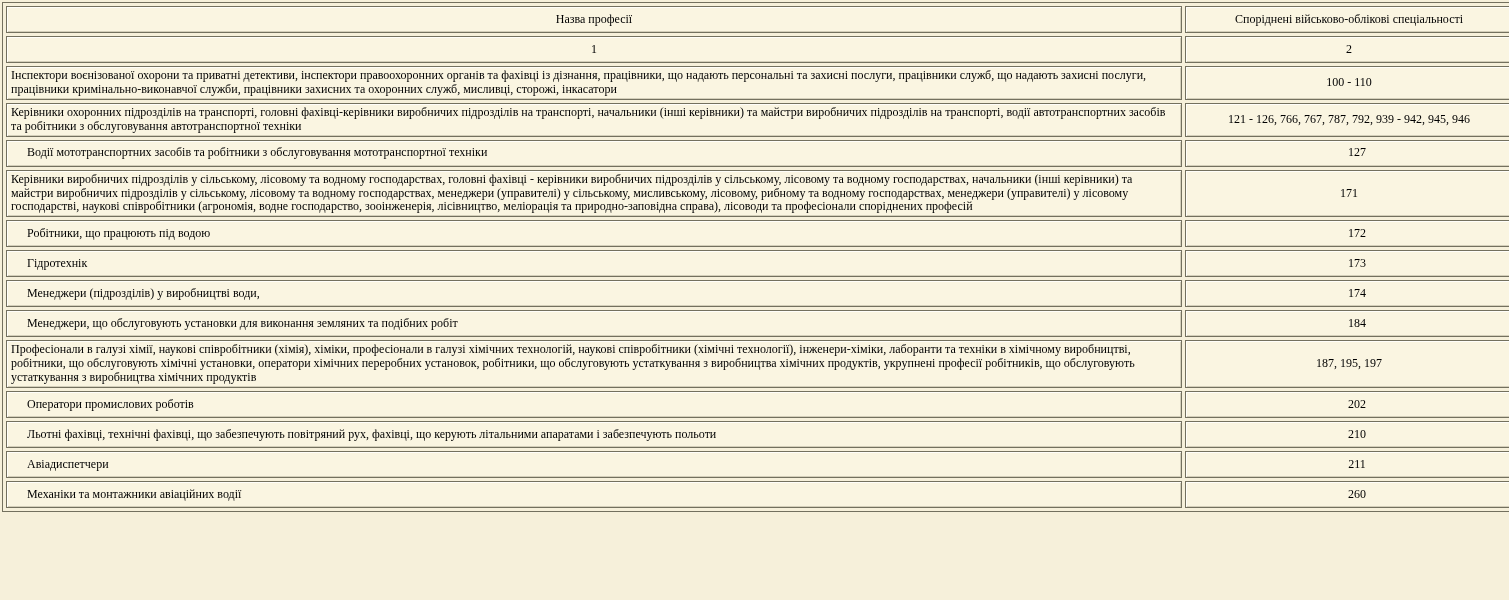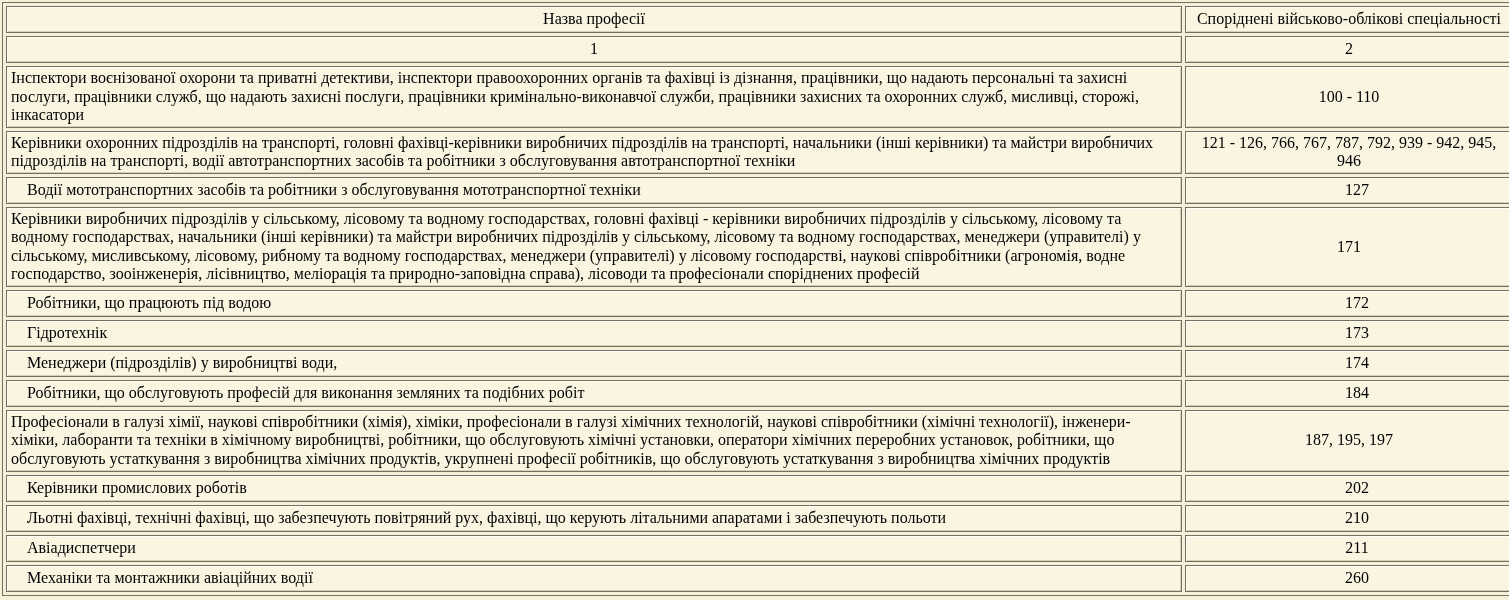--- a/index.html
+++ b/index.html
@@ -20,21 +20,21 @@
     width: 1505px;
     border-collapse: separate;
     border-spacing: 3px;
     border: 1px solid #73705e;
     background: #f6f0da;
     table-layout: fixed;
   }
   th, td {
     border: 1px solid #73705e;
     background: #faf5e1;
-    font-size: 16px;
+    font-size: 12px;
     font-weight: normal;
     line-height: 1.16;
     padding: 2px 4px;
     box-shadow: inset 1px 1px 0 rgba(255,255,253,0.85),
                 inset -1px -1px 0 rgba(125,118,95,0.30);
     overflow: hidden;
   }
   th { text-align: center; height: 21px; vertical-align: middle; }
   .col-prof { width: 1166px; }
   .col-code { width: 318px; }
@@ -80,29 +80,29 @@
         </tr>
         <tr class="single">
           <td class="cell-prof">Гідротехнік</td>
           <td class="cell-code">173</td>
         </tr>
         <tr class="single">
           <td class="cell-prof">Менеджери (підрозділів) у виробництві води,</td>
           <td class="cell-code">174</td>
         </tr>
         <tr class="single">
-          <td class="cell-prof">Робітники, що обслуговують професій для виконання земляних та подібних робіт</td>
+          <td class="cell-prof">Менеджери, що обслуговують установки для виконання земляних та подібних робіт</td>
           <td class="cell-code">184</td>
         </tr>
         <tr>
           <td class="cell-prof">Професіонали в галузі хімії, наукові співробітники (хімія), хіміки, професіонали в галузі хімічних технологій, наукові співробітники (хімічні технології), інженери-хіміки, лаборанти та техніки в хімічному виробництві, робітники, що обслуговують хімічні установки, оператори хімічних переробних установок, робітники, що обслуговують устаткування з виробництва хімічних продуктів, укрупнені професії робітників, що обслуговують устаткування з виробництва хімічних продуктів</td>
           <td class="cell-code">187, 195, 197</td>
         </tr>
         <tr class="single">
-          <td class="cell-prof">Керівники промислових роботів</td>
+          <td class="cell-prof">Оператори промислових роботів</td>
           <td class="cell-code">202</td>
         </tr>
         <tr class="single">
           <td class="cell-prof">Льотні фахівці, технічні фахівці, що забезпечують повітряний рух, фахівці, що керують літальними апаратами і забезпечують польоти</td>
           <td class="cell-code">210</td>
         </tr>
         <tr class="single">
           <td class="cell-prof">Авіадиспетчери</td>
           <td class="cell-code">211</td>
         </tr>

